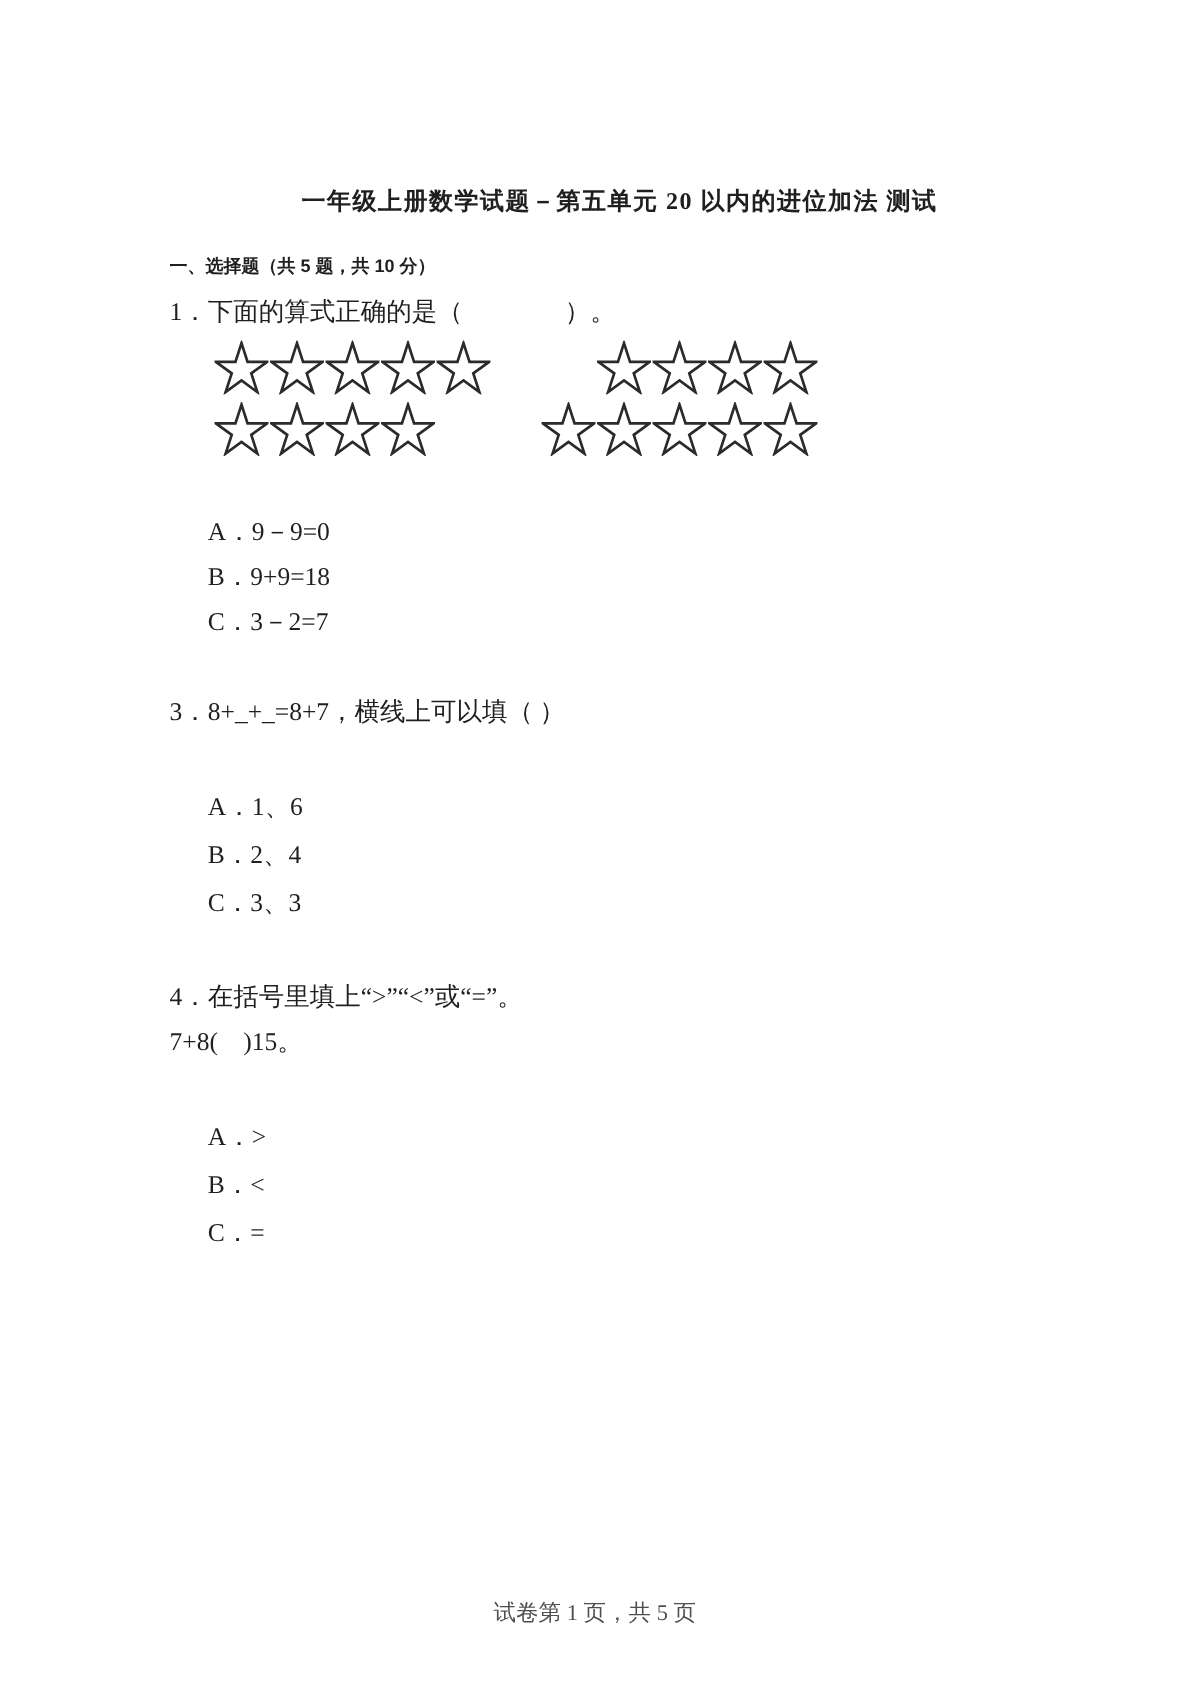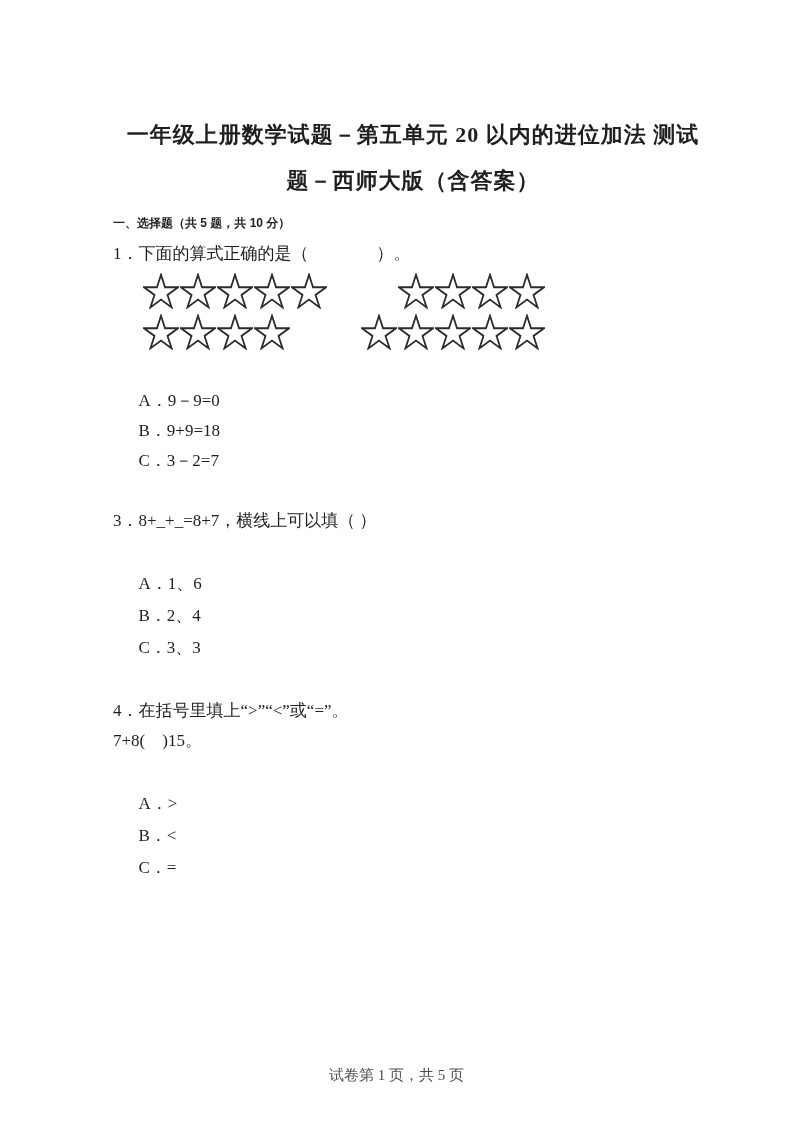--- a/index.html
+++ b/index.html
@@ -14,21 +14,21 @@
     font-family: "Liberation Serif", "DejaVu Serif", serif;
     font-size: 17px;
     overflow: hidden;
   }
   .content {
     padding: 112px 80px 0 113px;
   }
   .doc-title {
     text-align: center;
     font-weight: bold;
-    font-size: 22px;
+    font-size: 16px;
     line-height: 46px;
     letter-spacing: 1px;
   }
   .section-heading {
     font-family: "Liberation Sans", "DejaVu Sans", sans-serif;
     font-weight: bold;
     font-size: 12px;
     line-height: 32px;
     white-space: pre-wrap;
   }
@@ -66,21 +66,20 @@
   }
 </style>
 </head>
 <body>
 
 <div class="page">
   <div class="content">
 
     <div class="doc-title">
       <div>一年级上册数学试题－第五单元 20 以内的进位加法 测试</div>
-      <div>题－西师大版（含答案）</div>
     </div>
 
     <div class="section-heading first">一、选择题（共 5 题，共 10 分）</div>
 
     <div class="line lh28">1．下面的算式正确的是（　　　　）。</div>
 
     <div class="stars-row">
       <div class="star-group left">
         <div class="star-line">
             <svg class="star" viewBox="0 0 100 100">

